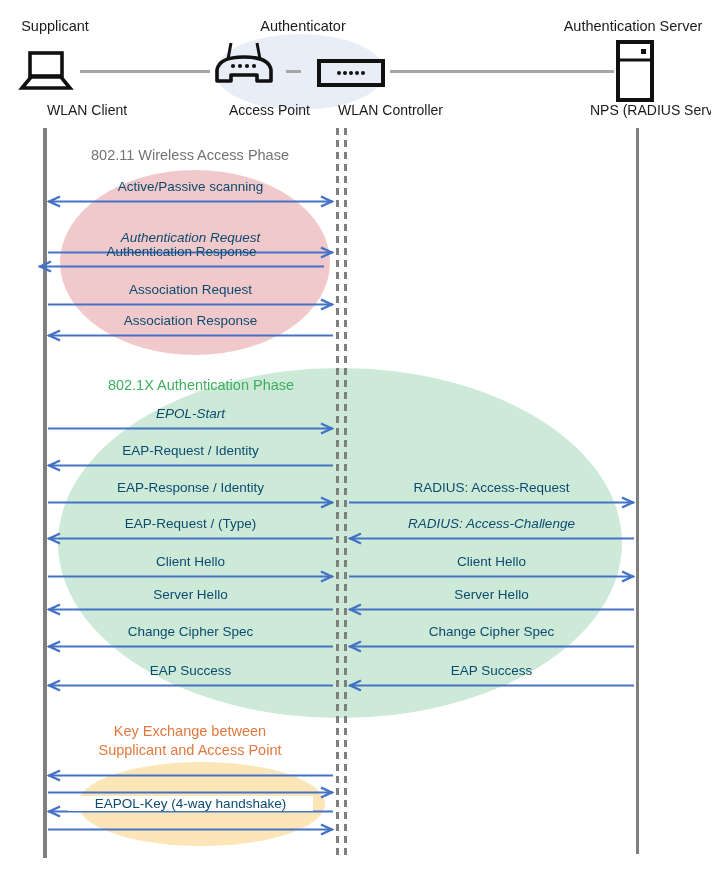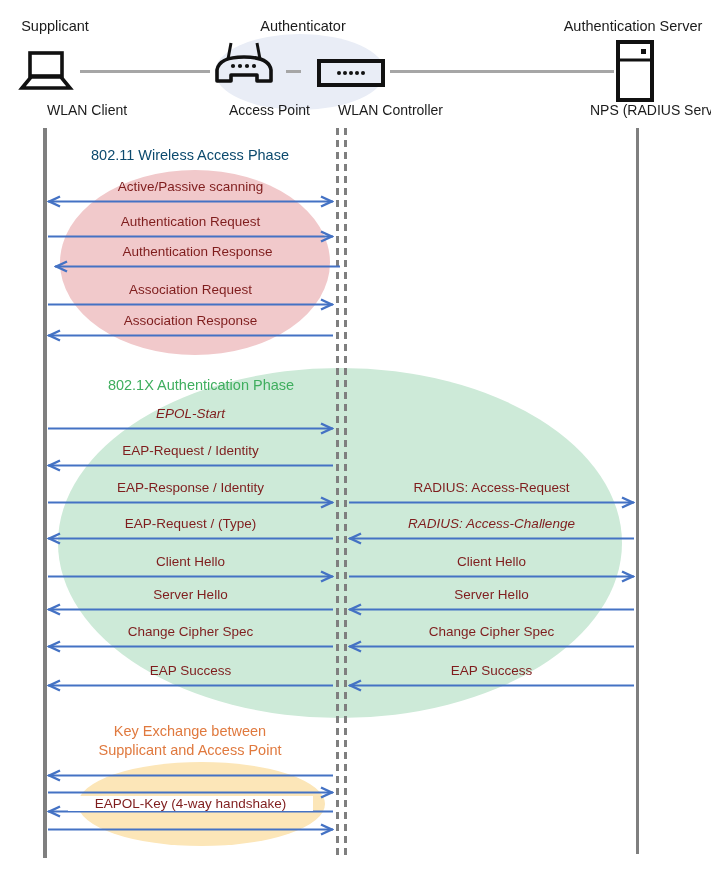--- a/index.html
+++ b/index.html
@@ -10,21 +10,21 @@
   .lifeline { position:absolute; z-index:1; background:#7F7F7F; }
   .lifeline.dashed {
     background:repeating-linear-gradient(180deg,#7F7F7F 0 7px, rgba(0,0,0,0) 7px 12px);
   }
   .connector { position:absolute; height:3px; background:#A6A6A6; z-index:1; }
   .role { position:absolute; top:18px; height:20px; font-size:14.5px; text-align:center; z-index:3; white-space:nowrap; }
   .devlabel { position:absolute; top:102px; height:20px; font-size:14px; text-align:center; z-index:3; white-space:nowrap;padding-left:46px; }
   .phase-title { position:absolute; font-size:14.5px; line-height:19px; text-align:center; z-index:2; white-space:nowrap; }
   .icon { position:absolute; z-index:2; }
   .msg { position:absolute; z-index:2; }
-  .msg-label { height:17px; line-height:17px; font-size:13.5px; text-align:center; white-space:nowrap; color:#7f1d1d; }
+  .msg-label { height:17px; line-height:17px; font-size:13.5px; text-align:center; white-space:nowrap; color:#0c4a6e; }
   .msg-label span.bg { background:#fff; padding:0 27px; }
   .msg svg { display:block; }
 </style>
 </head>
 <body>
 
 <div id="stage">
 
   <div class="ellipse" style="left: 215px; top: 34px; width: 170px; height: 76px; background: rgb(233, 237, 246);"></div>
   <div class="ellipse" style="left: 60px; top: 170px; width: 270px; height: 185px; background: rgb(241, 201, 203);"></div>
@@ -72,44 +72,44 @@
   <div class="devlabel" style="left:1px; width:92px;">WLAN Client</div>
   <div class="devlabel" style="left:183px; width:120px;">Access Point</div>
   <div class="devlabel" style="left:292px; width:140px;">WLAN Controller</div>
   <div class="devlabel" style="left:544px; width:180px;">NPS (RADIUS Server)</div>
 
   <div class="lifeline" style="left:43px; top:128px; width:4px; height:730px;"></div>
   <div class="lifeline dashed" style="left:336px; top:128px; width:3px; height:730px;"></div>
   <div class="lifeline dashed" style="left:344px; top:128px; width:3px; height:730px;"></div>
   <div class="lifeline" style="left:636px; top:128px; width:3px; height:726px;"></div>
 
-  <div class="phase-title" style="left: 60px; top: 146px; width: 260px; color: #0c4a6e;">802.11 Wireless Access Phase</div>
+  <div class="phase-title" style="left: 60px; top: 146px; width: 260px; color: #737373;">802.11 Wireless Access Phase</div>
   <div class="phase-title" style="left: 70px; top: 376px; width: 262px; color: rgb(63, 174, 94);">802.1X Authentication Phase</div>
   <div class="phase-title" style="left: 70px; top: 722px; width: 240px; color: rgb(224, 121, 62);">
     <div>Key Exchange between</div>
     <div>Supplicant and Access Point</div>
   </div>
 
   <div id="messages">
       <div class="msg" style="left: 47px; top: 178px; width: 287px; height: 31px;">
         <div class="msg-label"><span>Active/Passive scanning</span></div>
         <svg width="287" height="13">
           <line x1="1" y1="6.5" x2="286" y2="6.5" stroke="#4472C4" stroke-width="2.2"></line>
           <polyline points="13,1.5 2.5,6.5 13,11.5" fill="none" stroke="#4472C4" stroke-width="2.4"></polyline>
           <polyline points="274,1.5 284.5,6.5 274,11.5" fill="none" stroke="#4472C4" stroke-width="2.4"></polyline>
         </svg>
       </div>
-      <div class="msg" style="left: 47px; top: 213px; width: 287px; height: 31px;">
+      <div class="msg" style="left: 47px; top: 229px; width: 287px; height: 31px; font-style: italic;">
         <div class="msg-label"><span>Authentication Request</span></div>
         <svg width="287" height="13">
           <line x1="1" y1="6.5" x2="286" y2="6.5" stroke="#4472C4" stroke-width="2.2"></line>
           <polyline points="274,1.5 284.5,6.5 274,11.5" fill="none" stroke="#4472C4" stroke-width="2.4"></polyline>
         </svg>
       </div>
-      <div class="msg" style="left: 54px; top: 243px; width: 287px; height: 31px;">
+      <div class="msg" style="left: 38px; top: 243px; width: 287px; height: 31px;">
         <div class="msg-label"><span>Authentication Response</span></div>
         <svg width="287" height="13">
           <line x1="1" y1="6.5" x2="286" y2="6.5" stroke="#4472C4" stroke-width="2.2"></line>
           <polyline points="13,1.5 2.5,6.5 13,11.5" fill="none" stroke="#4472C4" stroke-width="2.4"></polyline>
         </svg>
       </div>
       <div class="msg" style="left: 47px; top: 281px; width: 287px; height: 31px;">
         <div class="msg-label"><span>Association Request</span></div>
         <svg width="287" height="13">
           <line x1="1" y1="6.5" x2="286" y2="6.5" stroke="#4472C4" stroke-width="2.2"></line>

